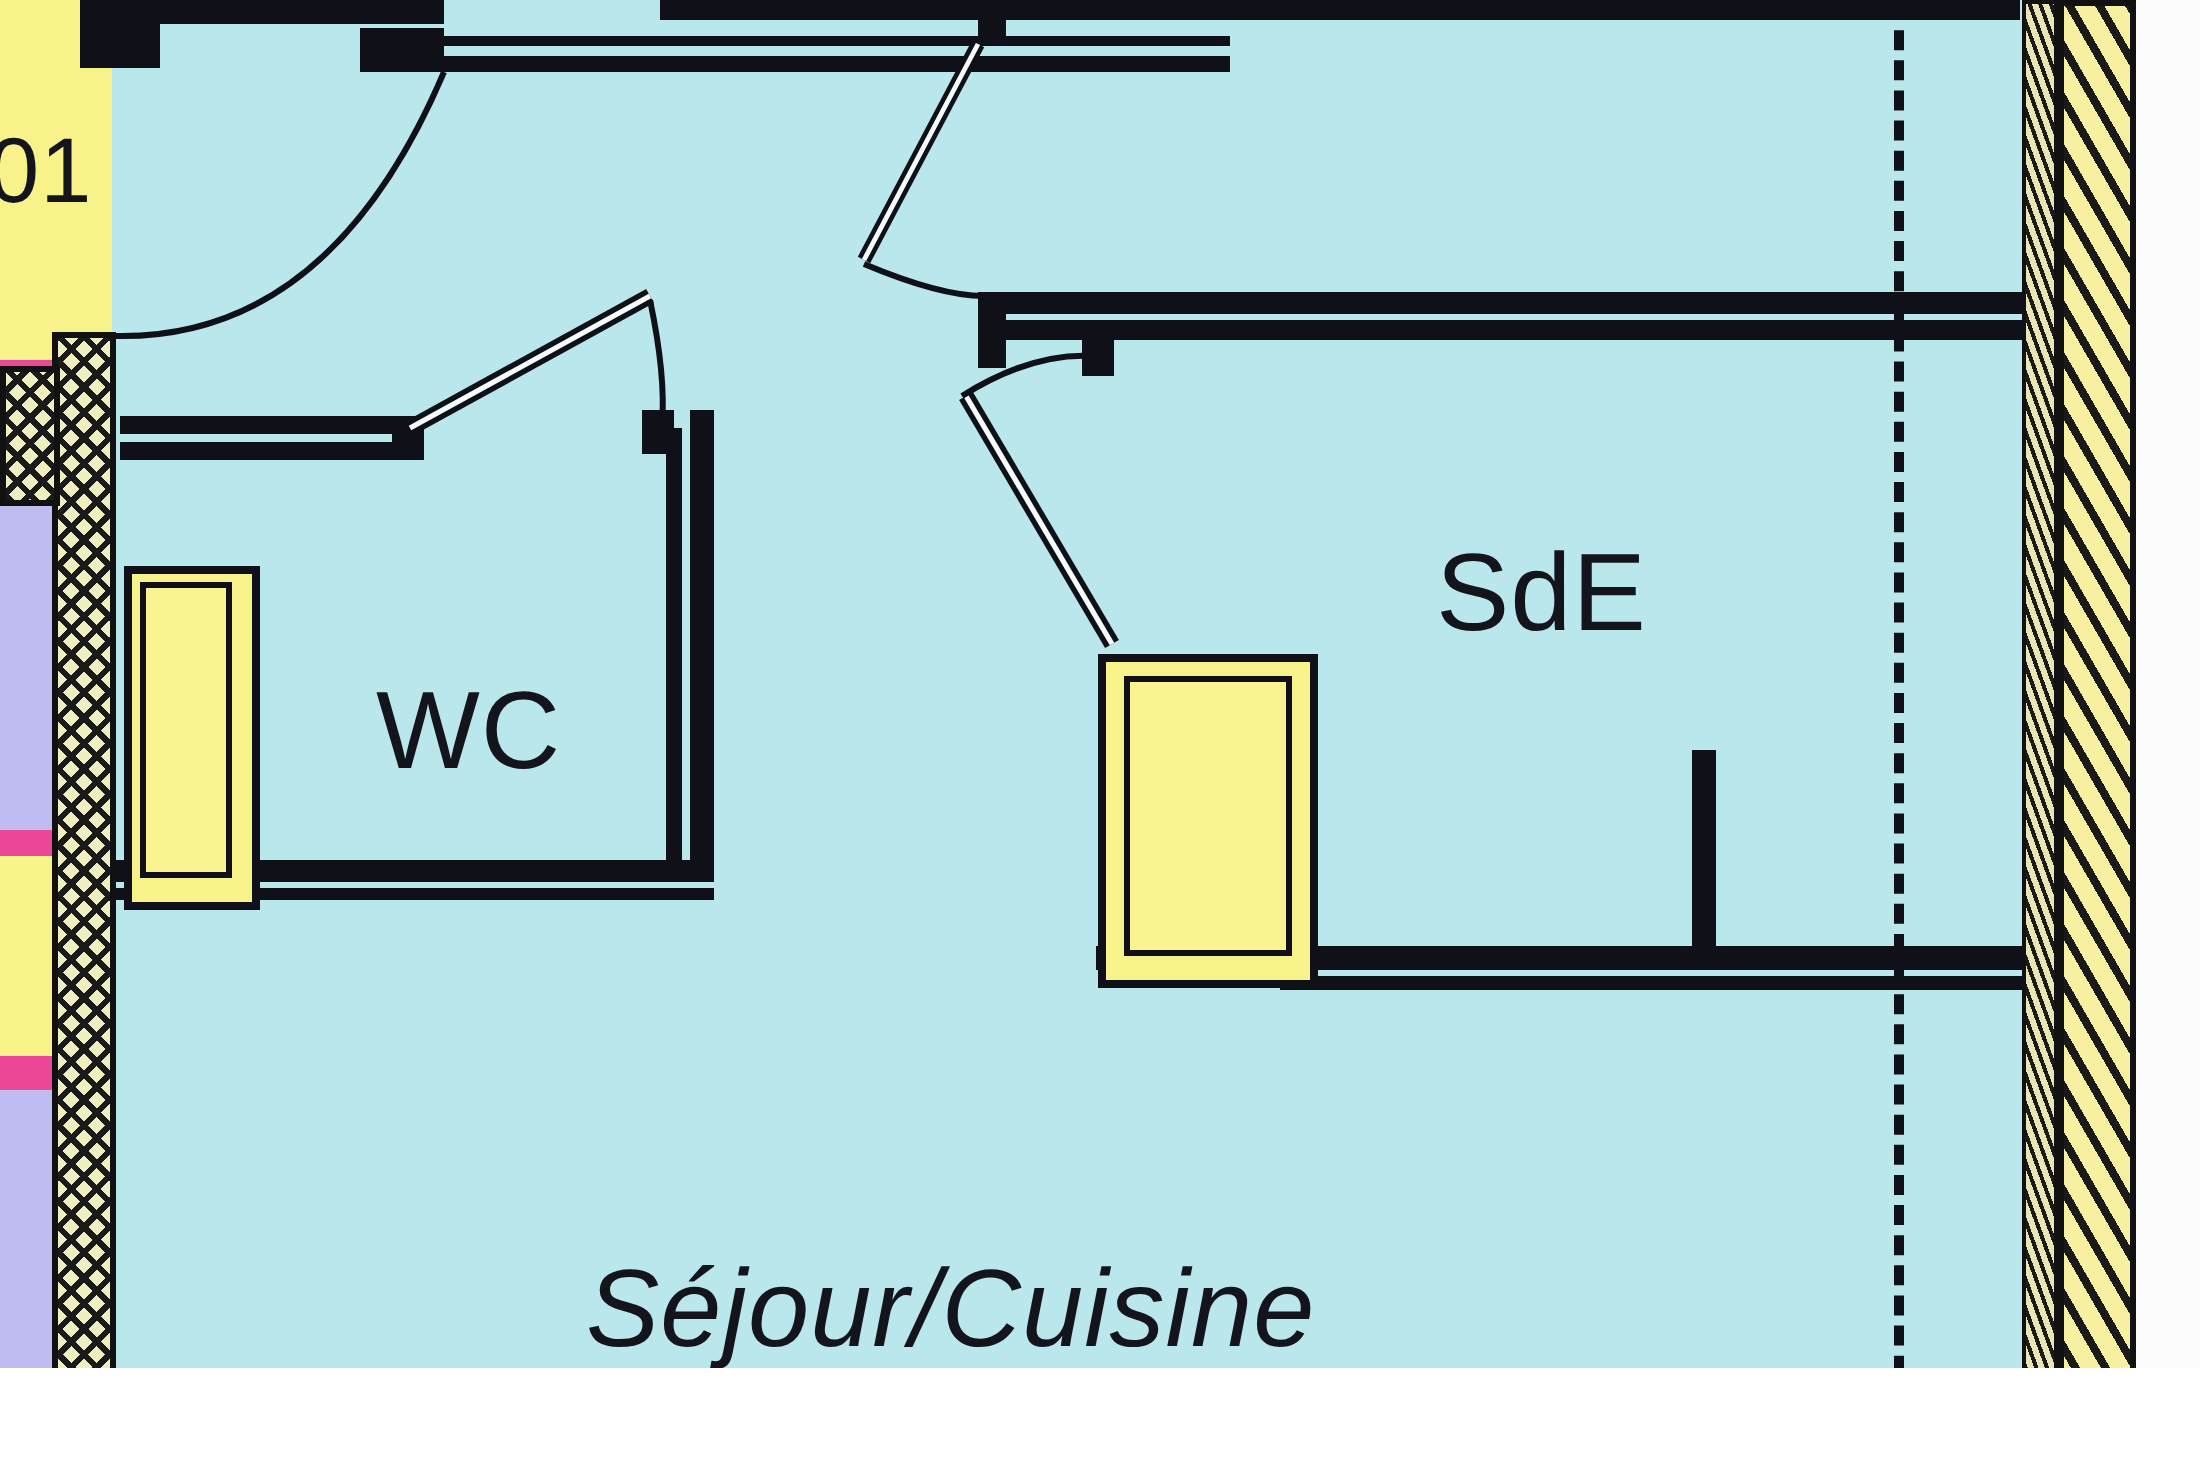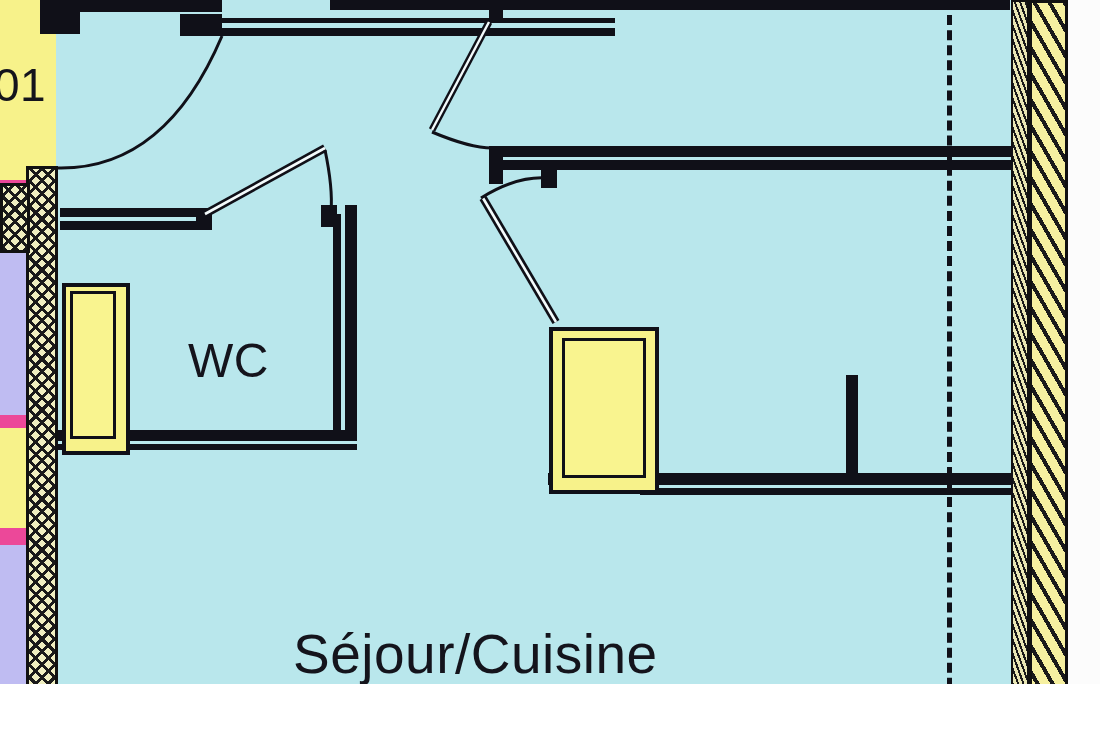--- a/index.html
+++ b/index.html
@@ -72,21 +72,21 @@
   
   .label{
     position:absolute;
     color:#14141c;
     font-family:"Liberation Sans",sans-serif;
     font-weight:400;
     white-space:nowrap;
     letter-spacing:.5px;
   }
   .lbl-entree{font-size:55px;}
-  .lbl-wc{font-size:48px;}
+  .lbl-wc{font-size:55px;}
   .lbl-sde{font-size:55px;}
   .lbl-sejour{font-size:55px;}
   .lbl-num{font-size:46px;}
 </style>
 </head>
 <body>
 
 <div id="plan">
 
   <div class="fill cyan" style="left:56px;top:0;width:1012px;height:733px;"></div>
@@ -166,16 +166,17 @@
     <path d="M 483 198 L 556 322" fill="none" stroke="#101018" stroke-width="8"></path>
     <path d="M 483 198 L 556 322" fill="none" stroke="#f4fbfc" stroke-width="2.6"></path>
     <path d="M 481 198 Q 516 176 547 178" fill="none" stroke="#101018" stroke-width="3"></path>
   </svg>
 
   <div class="label lbl-num" style="left:-6px;top:58px;">01</div>
 
 
   <div class="label lbl-wc" style="left:188px;top:333px;">WC</div>
 
+  <div class="label lbl-sde" style="left:718px;top:264px;">SdE</div>
 
-  <div class="label lbl-sejour" style="left:293px;top:622px;">Séjour/Cuisine</div>
+  <div class="label lbl-sejour" style="left:293px;top:622px;font-style:italic;">Séjour/Cuisine</div>
 
 </div>
 
 </body></html>

